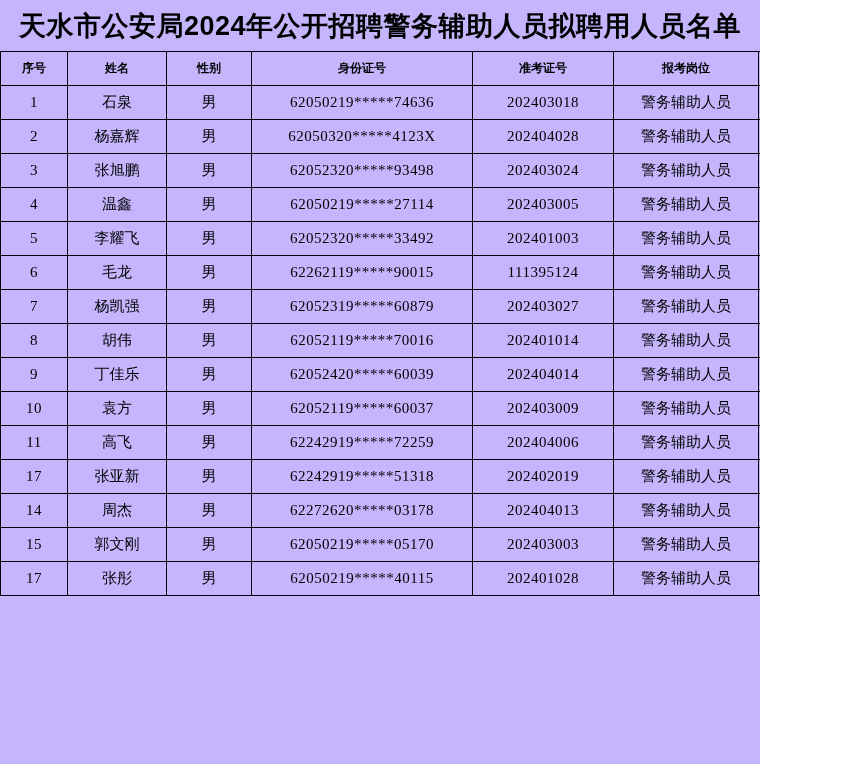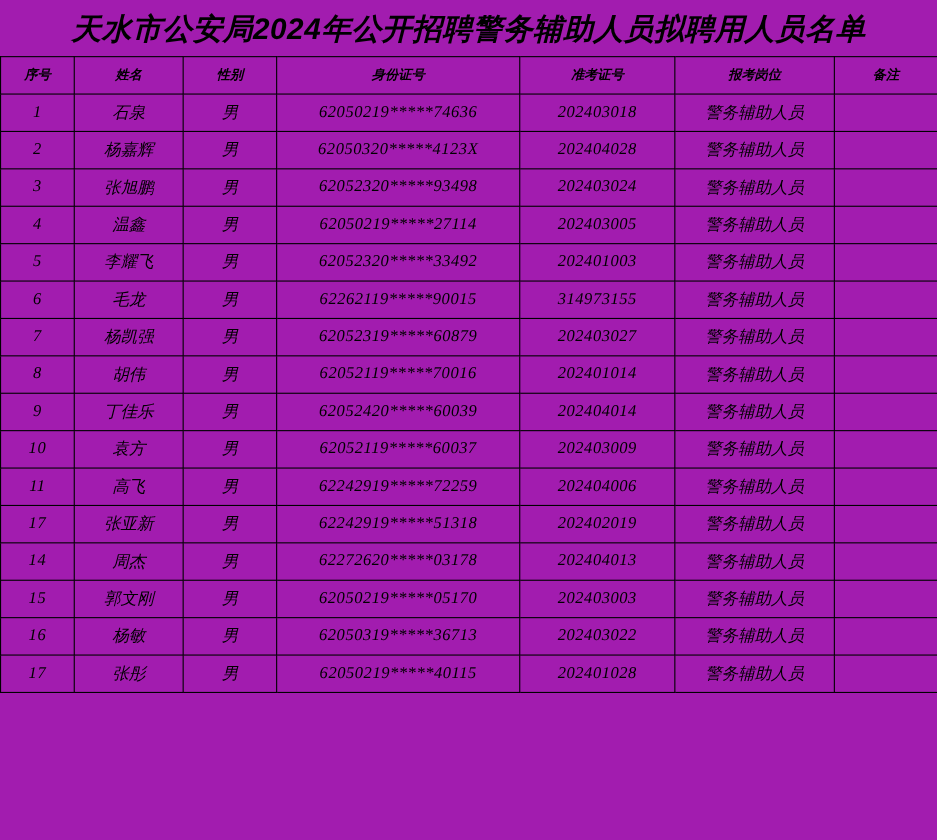--- a/index.html
+++ b/index.html
@@ -1,27 +1,26 @@
 <!DOCTYPE html>
 <html><head>
 <meta charset="utf-8">
 <style>
   html, body {
     margin: 0;
     padding: 0;
     background: #ffffff;
   }
   .page {
-    width: 852px;
+    width: 760px;
     height: 764px;
-    background: #a21caf;
+    background: #c4b5fd;
     color: #000000;
     font-family: "Liberation Serif", "DejaVu Serif", serif;
     overflow: hidden;
-    font-style: italic;
   }
   .title {
     height: 51px;
     display: flex;
     align-items: center;
     justify-content: center;
     font-family: "Liberation Sans", "DejaVu Sans", sans-serif;
     font-weight: bold;
     font-size: 27px;
     letter-spacing: 0.5px;
@@ -128,21 +127,21 @@
           <td class="col-id_number">62052320*****33492</td>
           <td class="col-exam_number">202401003</td>
           <td class="col-position">警务辅助人员</td>
           <td class="col-remark"></td>
         </tr>
         <tr>
           <td class="col-seq">6</td>
           <td class="col-name">毛龙</td>
           <td class="col-gender">男</td>
           <td class="col-id_number">62262119*****90015</td>
-          <td class="col-exam_number">314973155</td>
+          <td class="col-exam_number">111395124</td>
           <td class="col-position">警务辅助人员</td>
           <td class="col-remark"></td>
         </tr>
         <tr>
           <td class="col-seq">7</td>
           <td class="col-name">杨凯强</td>
           <td class="col-gender">男</td>
           <td class="col-id_number">62052319*****60879</td>
           <td class="col-exam_number">202403027</td>
           <td class="col-position">警务辅助人员</td>
@@ -201,29 +200,20 @@
           <td class="col-exam_number">202404013</td>
           <td class="col-position">警务辅助人员</td>
           <td class="col-remark"></td>
         </tr>
         <tr>
           <td class="col-seq">15</td>
           <td class="col-name">郭文刚</td>
           <td class="col-gender">男</td>
           <td class="col-id_number">62050219*****05170</td>
           <td class="col-exam_number">202403003</td>
-          <td class="col-position">警务辅助人员</td>
-          <td class="col-remark"></td>
-        </tr>
-        <tr>
-          <td class="col-seq">16</td>
-          <td class="col-name">杨敏</td>
-          <td class="col-gender">男</td>
-          <td class="col-id_number">62050319*****36713</td>
-          <td class="col-exam_number">202403022</td>
           <td class="col-position">警务辅助人员</td>
           <td class="col-remark"></td>
         </tr>
         <tr>
           <td class="col-seq">17</td>
           <td class="col-name">张彤</td>
           <td class="col-gender">男</td>
           <td class="col-id_number">62050219*****40115</td>
           <td class="col-exam_number">202401028</td>
           <td class="col-position">警务辅助人员</td>

